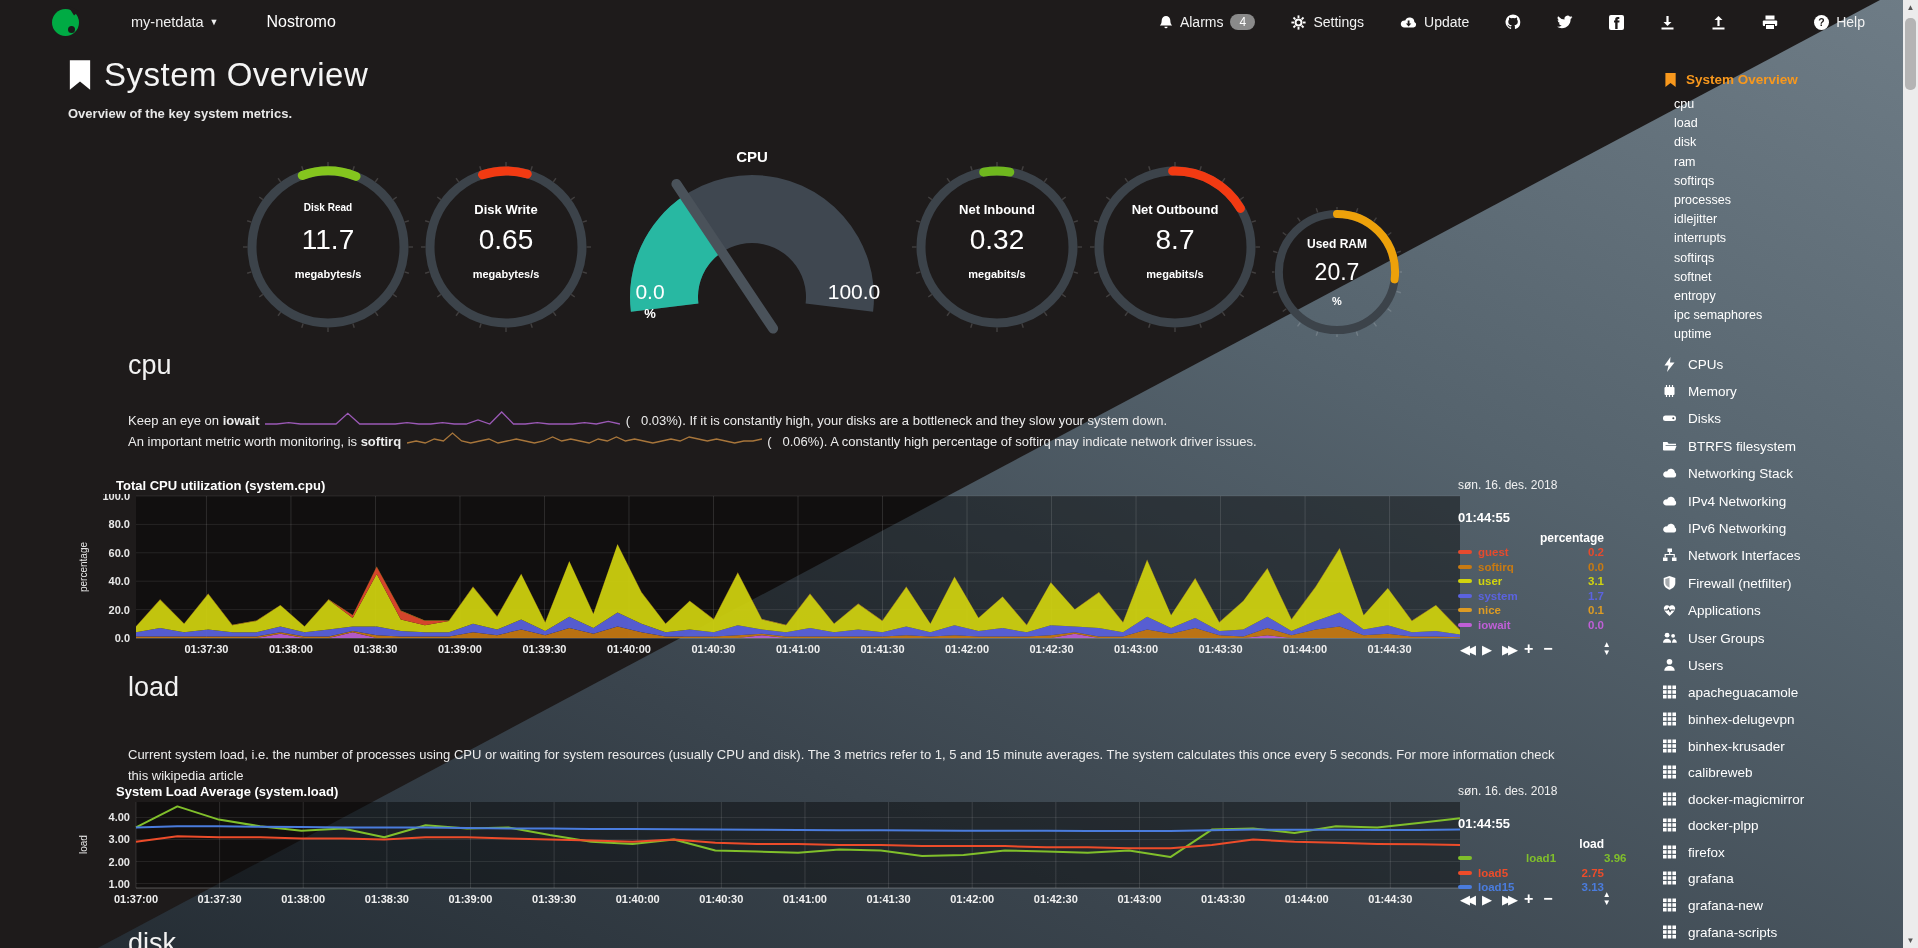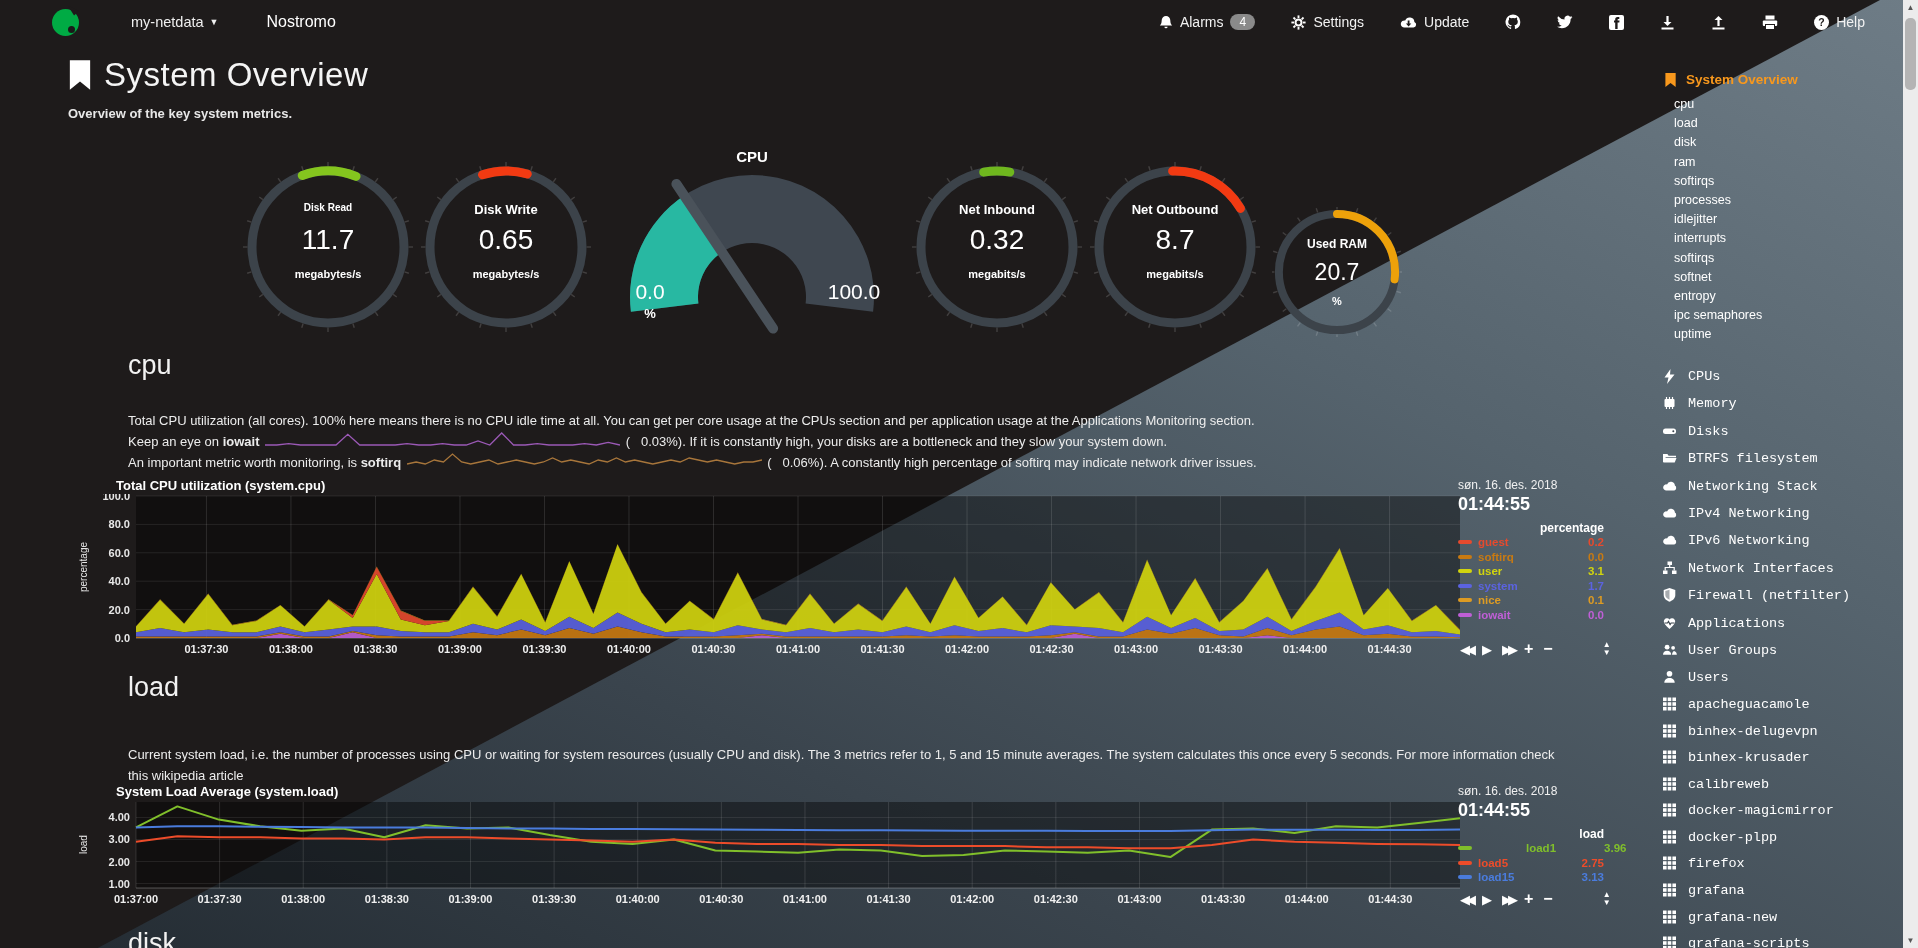--- a/index.html
+++ b/index.html
@@ -42,37 +42,37 @@
   .desc{position:absolute;left:128px;width:1430px;font-size:13px;color:#ececec;line-height:21px;}
   .desc b{font-weight:bold;}
   .spark{vertical-align:baseline;margin:0 2px;}
   
   .chart{position:absolute;left:78px;width:1520px;}
   .chart-title{position:absolute;left:38px;top:0;font-size:13px;font-weight:bold;color:#fff;text-align:center;}
   .ylab{position:absolute;left:0px;width:14px;text-align:center;font-size:10px;color:#e6e6e6;
         writing-mode:vertical-rl;transform:rotate(180deg);}
   .legend{position:absolute;left:1380px;width:146px;top:0;font-size:12px;}
   .leg-date{color:#f0f0f0;font-size:12px;}
-  .leg-time{color:#fff;font-weight:bold;font-size:18px;margin-top:2px;}
+  .leg-time{color:#fff;font-weight:bold;font-size:13px;margin-top:18px;}
   .leg-units{font-weight:bold;text-align:right;color:#fff;margin-top:6px;}
   .leg-row{display:flex;align-items:center;height:14.5px;font-weight:bold;font-size:11.5px;text-align:center;}
   .leg-swatch{width:14px;height:4px;border-radius:2px;margin-right:6px;flex:0 0 auto;}
   .leg-val{margin-left:auto;}
   .toolbar{position:absolute;display:flex;align-items:center;gap:10px;color:#fff;font-size:13px;}
   .toolbar span{cursor:pointer;line-height:1;}
   .tb-skip{letter-spacing:-4px;}
   .resize{display:flex;flex-direction:column;font-size:8px;line-height:5px;cursor:ns-resize;margin-left:40px;}
   
   #sidebar{position:absolute;top:44px;left:1662px;width:236px;bottom:0;z-index:20;font-size:13px;}
   .sb-active{display:flex;align-items:center;gap:8px;color:#f8981d;font-weight:bold;font-size:13.5px;
              margin:28px 0 8px 2px;cursor:pointer;}
   .sb-sub{margin-left:12px;}
   .sb-sub div{line-height:19.2px;color:#fff;cursor:pointer;font-size:12.5px;}
   .sb-sec{margin-top:12px;}
-  .sb-row{display:flex;align-items:flex-end;gap:11px;height:27.4px;color:#fff;cursor:pointer;font-size:13.5px;font-family:Liberation Mono, monospace;}
+  .sb-row{display:flex;align-items:flex-start;gap:11px;height:27.4px;color:#fff;cursor:pointer;font-size:13.5px;}
   .sb-row.app{height:26.6px;}
   .sb-row svg{flex:0 0 auto;}
   
   #scrollbar{position:absolute;top:0;right:0;width:15px;height:948px;background:#ececec;z-index:40;}
   #scrollbar .arrow{position:absolute;left:0;width:15px;height:15px;color:#555;font-size:8px;
        display:flex;align-items:center;justify-content:center;}
   #sb-thumb{position:absolute;left:2px;top:18px;width:11px;height:72px;background:#b4b4b4;border-radius:5px;}
 </style>
 </head>
 <body>
@@ -304,21 +304,20 @@
         <line x1="14.347445982184531" y1="28.19876535396827" x2="10.706869507497267" y2="25.553731718652145" stroke="rgba(255,255,255,0.16)" stroke-width="1.4"></line>
         <line x1="28.19876535396824" y1="14.347445982184546" x2="25.553731718652116" y2="10.706869507497288" stroke="rgba(255,255,255,0.16)" stroke-width="1.4"></line>
         <line x1="45.65244598218453" y1="5.45435151476044" x2="44.261869507497266" y2="1.1745971914322482" stroke="rgba(255,255,255,0.16)" stroke-width="1.4"></line>
         <circle cx="65" cy="65" r="58.11" fill="none" stroke="#3c434a" stroke-width="8"></circle>
         <circle cx="65" cy="65" r="58.11" fill="none" stroke="#eda10a" stroke-width="8" stroke-linecap="round" stroke-dasharray="98.58129251405556 365.1158982002058" transform="rotate(-90 65 65)"></circle>
       </svg><div class="gname" style="top: 30px; font-size: 12px;">Used RAM</div><div class="gval" style="top: 52px; font-size: 23px;">20.7</div><div class="gunits" style="top: 88px;">%</div></div>
   </div>
 
 <div class="section-h" style="top:350px;">cpu</div>
 <div class="desc" style="top:410px;">
-  <div>Total CPU utilization (all cores). 100% here means there is no CPU idle time at all. You can get per core usage at the CPUs section and per application usage at the Applications Monitoring section.</div>
   <div>
     <span>Keep an eye on </span><b>iowait</b>
     <svg class="spark" id="spark-iowait" width="355" height="15">
         <polyline points="0.0,14.0 11.8,14.0 23.7,12.7 35.5,14.0 47.3,14.0 59.2,14.0 71.0,14.0 82.8,3.3 94.7,14.0 106.5,14.0 118.3,14.0 130.2,14.0 142.0,12.7 153.8,14.0 165.7,14.0 177.5,12.7 189.3,14.0 201.2,14.0 213.0,10.0 224.8,14.0 236.7,2.0 248.5,14.0 260.3,14.0 272.2,12.7 284.0,14.0 295.8,14.0 307.7,14.0 319.5,12.7 331.3,14.0 343.2,11.3 355.0,14.0" fill="none" stroke="#9b59b6" stroke-width="1.3"></polyline>
       </svg>
     <span>(</span>&nbsp;&nbsp;&nbsp;<span>0.03%</span><span>). If it is constantly high, your disks are a bottleneck and they slow your system down.</span>
   </div>
   <div>
     <span>An important metric worth monitoring, is </span><b>softirq</b>
     <svg class="spark" id="spark-softirq" width="355" height="15">

